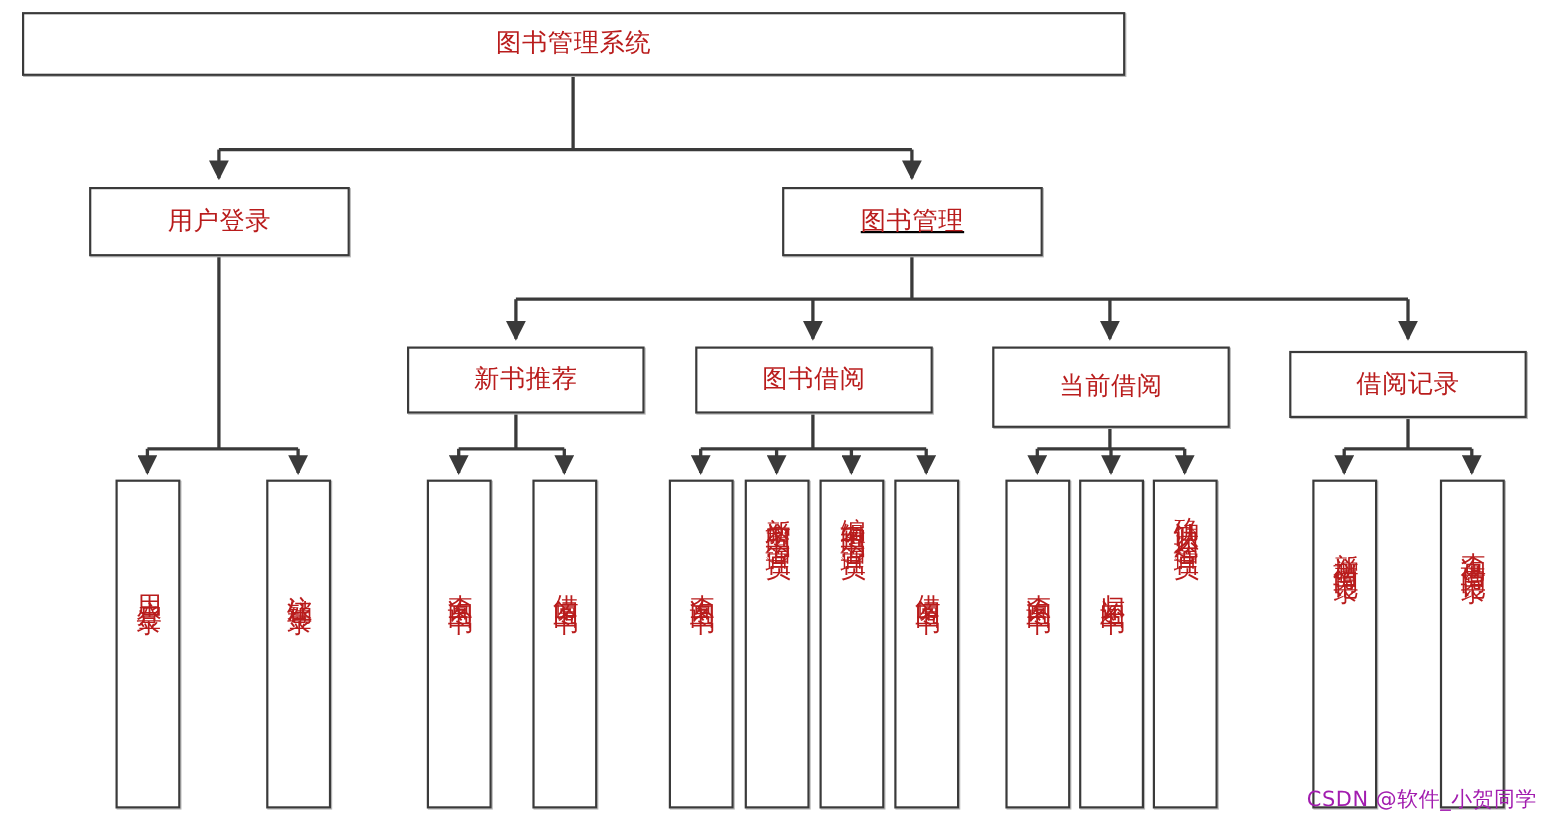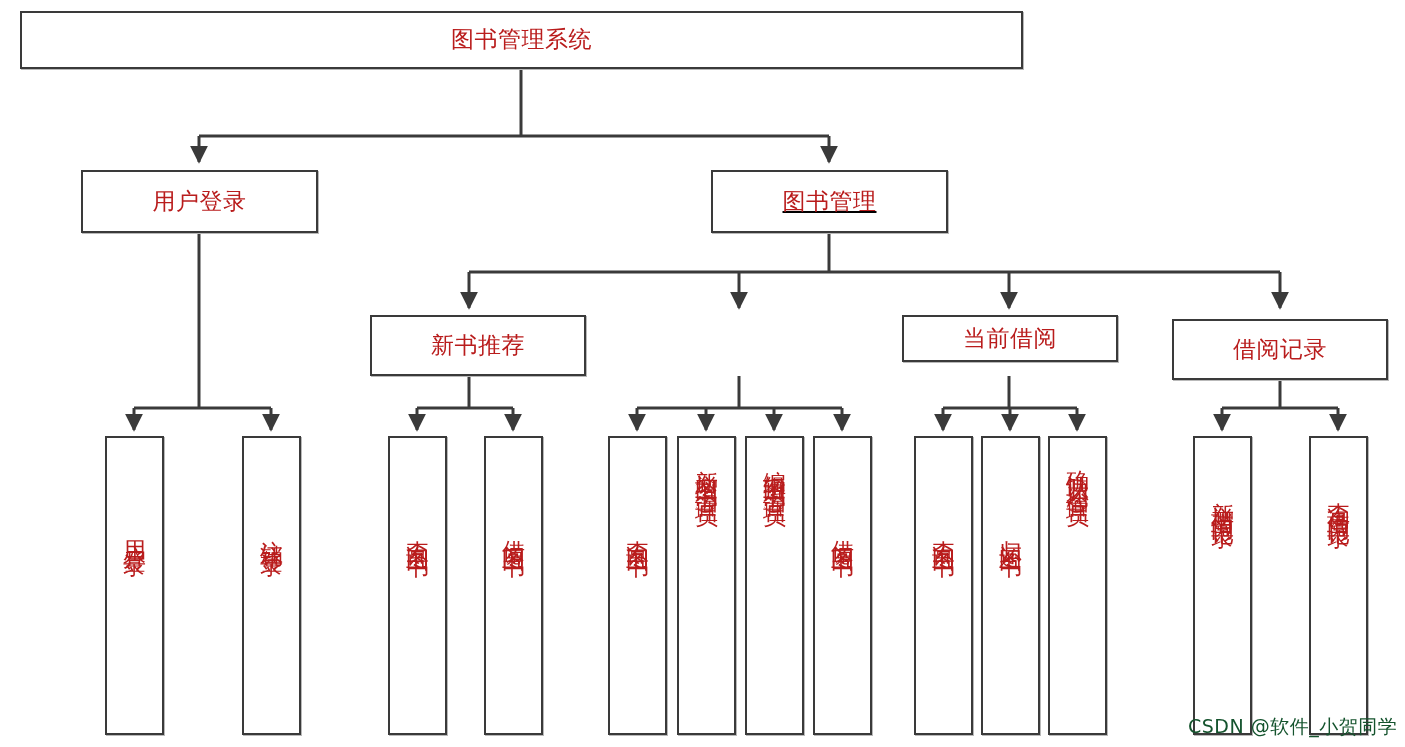--- a/index.html
+++ b/index.html
@@ -65,21 +65,21 @@
     margin-top: 32px;
   }
   .node.vertical.top .node-label {
     margin-top: 0px;
   }
   #watermark {
     position: absolute;
     left: 1188px;
     top: 714px;
     font-size: 19px;
-    color: #14532d;
+    color: #a21caf;
     letter-spacing: 0.5px;
     z-index: 3;
     white-space: pre;
     font-family: "DejaVu Sans", "Liberation Sans", sans-serif;
   }
 </style>
 </head>
 <body>
 
 <div id="diagram-root">
@@ -141,21 +141,24 @@
   <div class="node horizontal" style="left:81px; top:170px; width:237px; height:63px;">
     <span class="node-label">用户登录</span>
   </div>
   <div class="node horizontal" style="left:711px; top:170px; width:237px; height:63px;text-decoration:underline;">
     <span class="node-label">图书管理</span>
   </div>
 
   <div class="node horizontal" style="left:370px; top:315px; width:216px; height:61px;">
     <span class="node-label">新书推荐</span>
   </div>
-  <div class="node horizontal" style="left:902px; top:315px; width:216px; height:47px;">
+  <div class="node horizontal" style="left:632px; top:315px; width:216px; height:61px;">
+    <span class="node-label">图书借阅</span>
+  </div>
+  <div class="node horizontal" style="left:902px; top:315px; width:216px; height:74px;">
     <span class="node-label">当前借阅</span>
   </div>
   <div class="node horizontal" style="left:1172px; top:319px; width:216px; height:61px;">
     <span class="node-label">借阅记录</span>
   </div>
 
   <div class="node vertical mid" style="left:105px; top:436px; width:59px; height:299px;">
     <span class="node-label">用户登录</span>
   </div>
   <div class="node vertical mid" style="left:242px; top:436px; width:59px; height:299px;">

